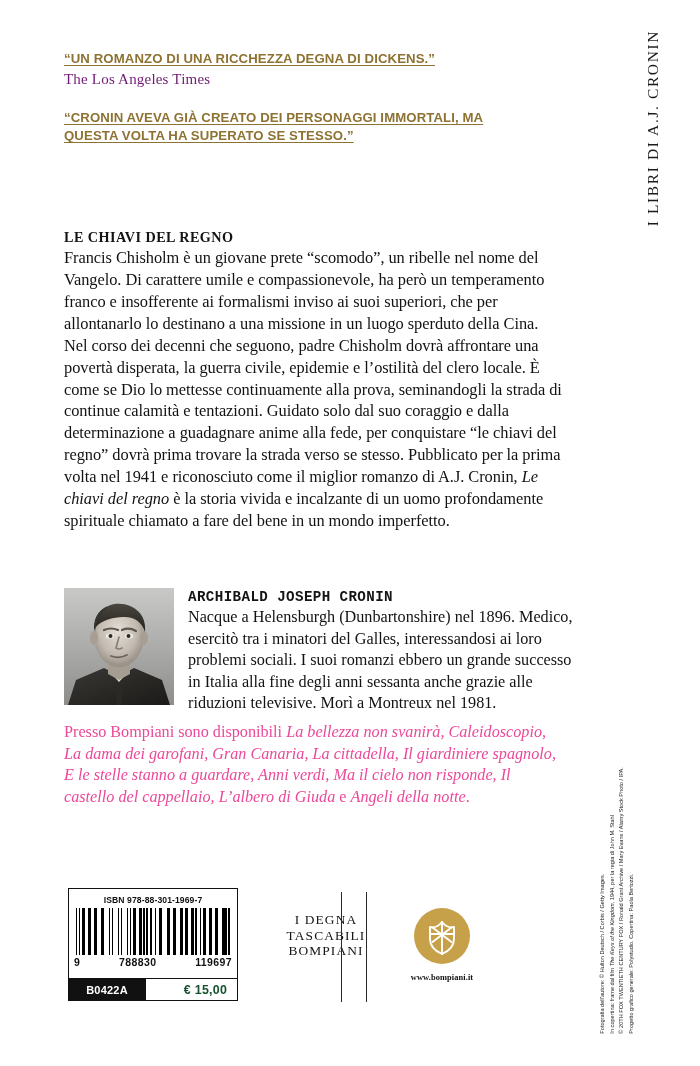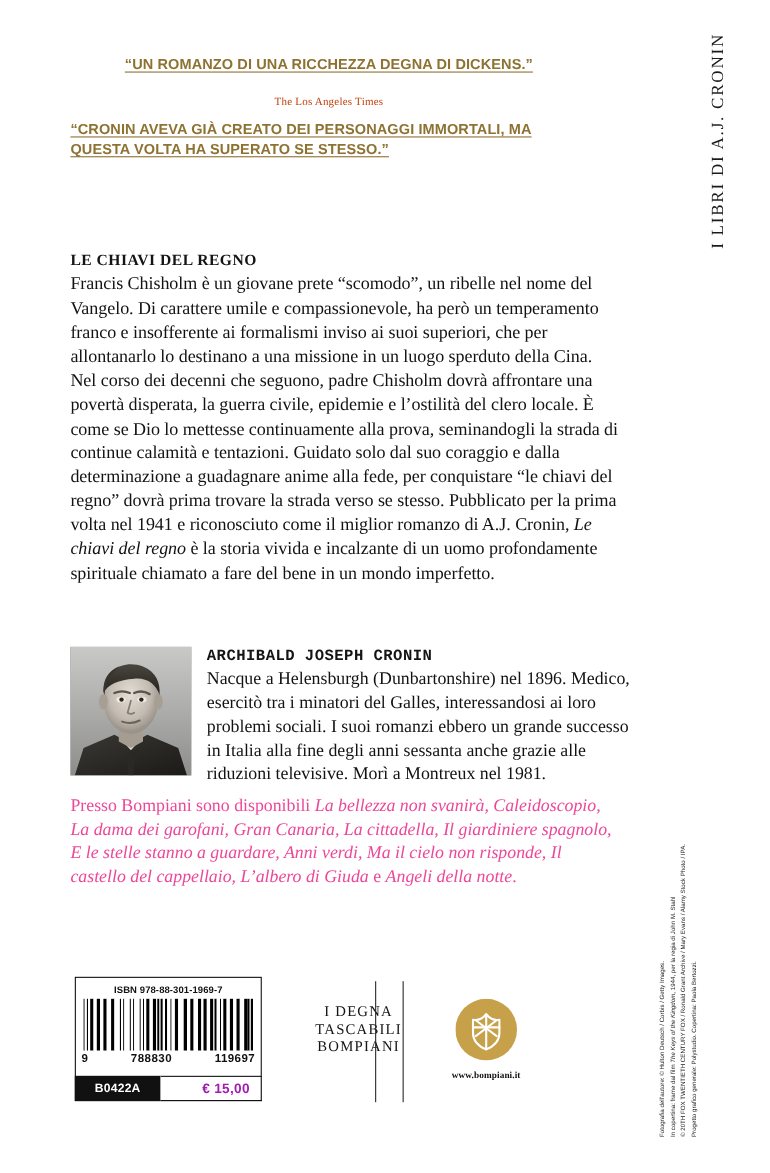--- a/index.html
+++ b/index.html
@@ -70,39 +70,39 @@
   
   #content {
     position: absolute;
     left: 64px;
     top: 0;
     width: 552px;
   }
 
   
   .quote-block { }
-  #quote1 { position: absolute; left: 0; top: 50px; width: 470px; text-align: center; }
+  #quote1 { position: absolute; left: 0; top: 50px; width: 470px; }
   #quote2 { position: absolute; left: 0; top: 109px; width: 470px; }
 
   .quote-text {
     font-family: "Liberation Sans", sans-serif;
     font-weight: bold;
     font-size: 13.2px;
     line-height: 1.38;
     letter-spacing: 0.1px;
     color: #8d7232;
     text-decoration: underline;
     text-decoration-thickness: 1.1px;
     text-underline-offset: 2px;
   }
   .quote-source {
     font-family: "Liberation Serif", serif;
-    font-size: 10px;
-    color: #c2410c;
-    margin-top: 19px;
+    font-size: 15px;
+    color: #701a75;
+    margin-top: 3px;
     letter-spacing: 0.2px;
   }
 
   
   #blurb {
     position: absolute;
     left: 0;
     top: 228px;
     width: 500px;
   }
@@ -235,21 +235,21 @@
     display: flex;
     align-items: center;
     justify-content: center;
     letter-spacing: 0.2px;
   }
   #price-row .price {
     flex: 1;
     background: #fff;
     border: 1px solid #111;
     border-left: none;
-    color: #a21caf;
+    color: #14532d;
     font-family: "Liberation Sans", sans-serif;
     font-size: 12.4px;
     font-weight: bold;
     display: flex;
     align-items: center;
     justify-content: center;
     letter-spacing: 0.3px;
     padding-left: 28px;
   }
 

